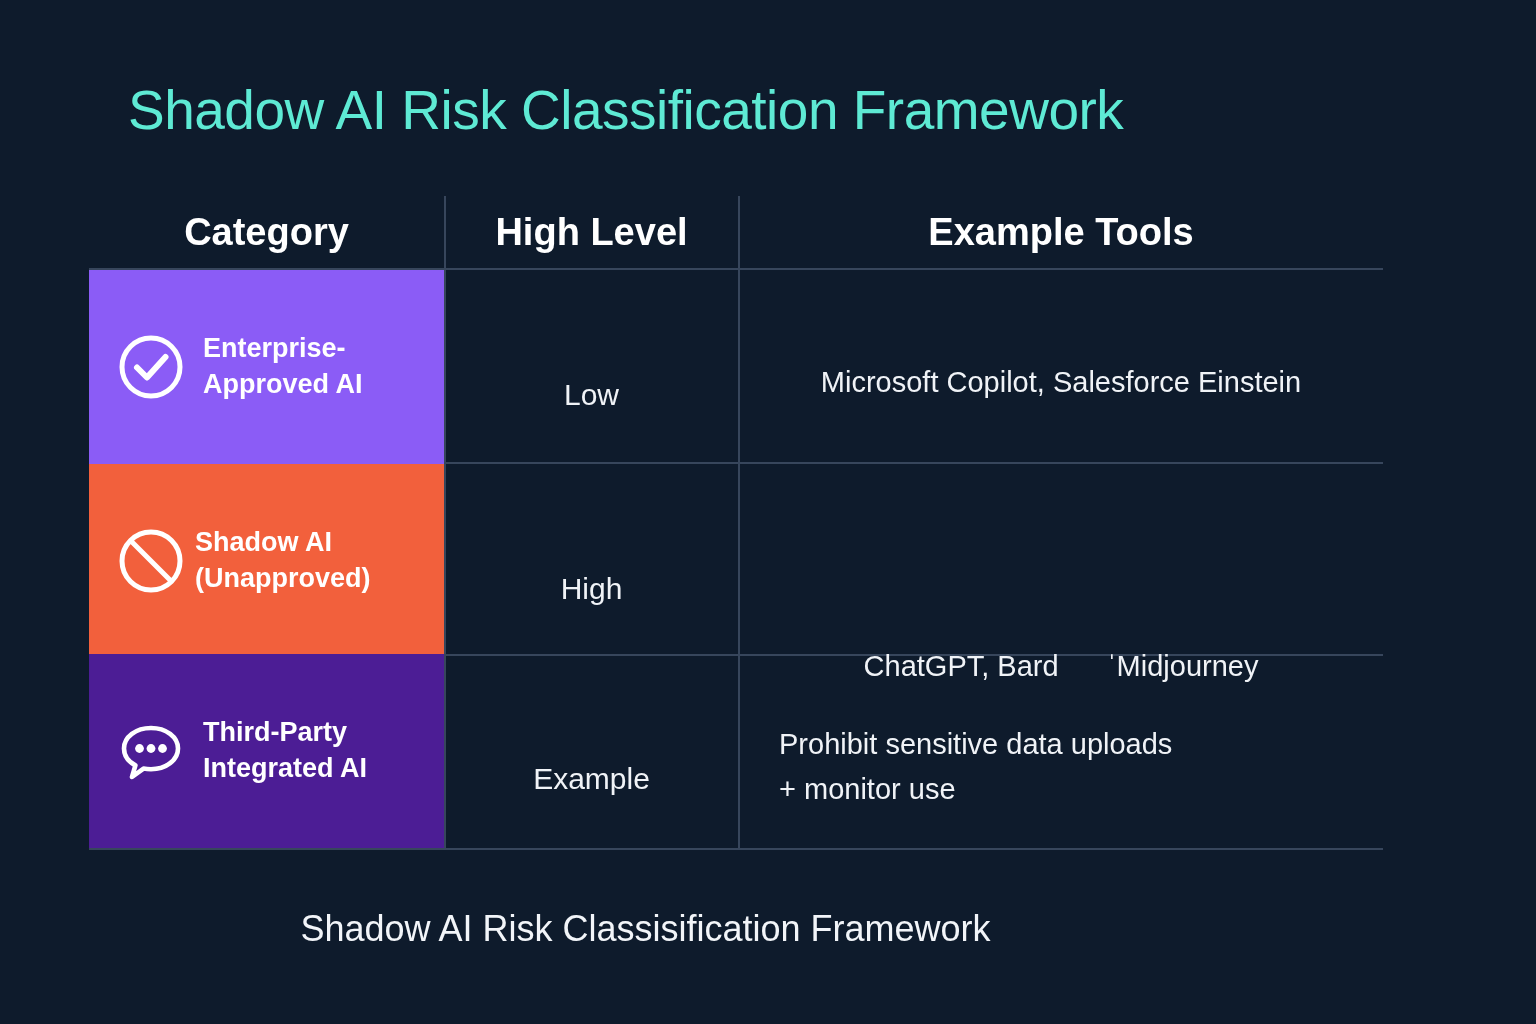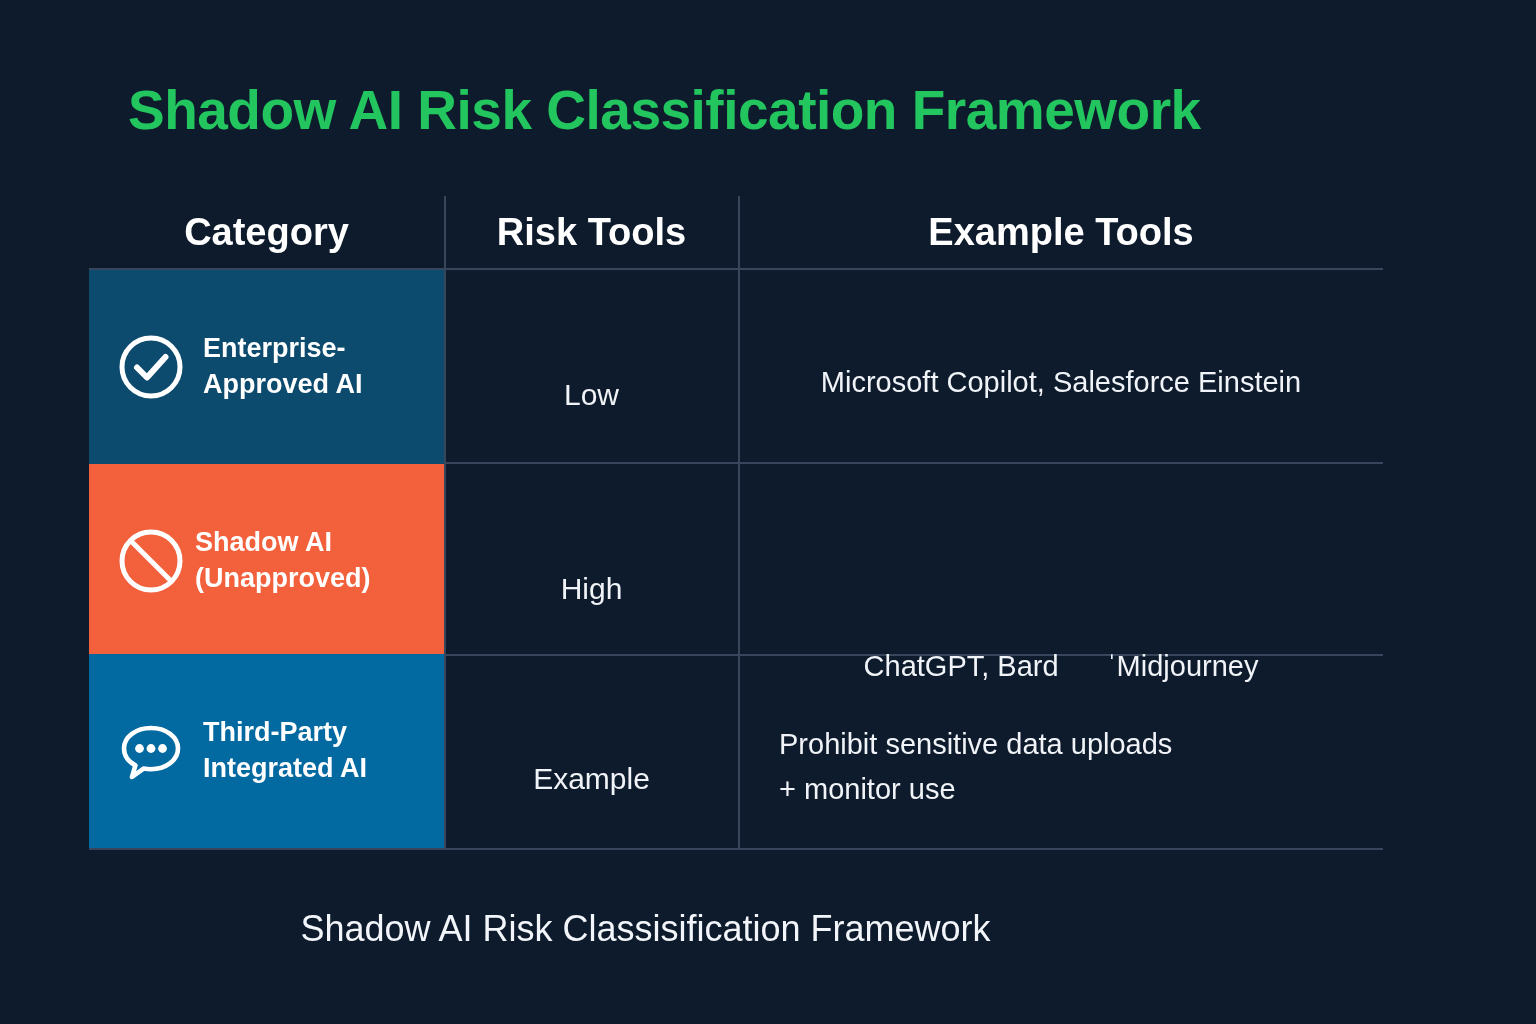--- a/index.html
+++ b/index.html
@@ -23,23 +23,23 @@
     height: 1024px;
     background: #0e1b2c;
   }
 
   
   .title {
     position: absolute;
     left: 128px;
     top: 78px;
     font-size: 55px;
-    font-weight: bold;
+    font-weight: normal;
     letter-spacing: -0.5px;
-    color: #22c55e;
+    color: #5eead4;
     white-space: nowrap;
   }
 
   
   .table {
     position: absolute;
     left: 89px;
     top: 196px;
     width: 1294px;
   }
@@ -179,34 +179,34 @@
 <body style="background-color: rgb(14, 27, 44);">
 
 <div class="canvas" style="background-color: rgb(14, 27, 44);">
 
   <div class="title">Shadow AI Risk Classification Framework</div>
 
   <div class="table">
 
     <div class="head-row">
       <div class="head-cell c0">Category</div>
-      <div class="head-cell c1">Risk Tools</div>
+      <div class="head-cell c1">High Level</div>
       <div class="head-cell c2">Example Tools</div>
     </div>
 
     <div class="vline v1" style="background-color: rgb(55, 70, 92);"></div>
     <div class="vline v2" style="background-color: rgb(55, 70, 92);"></div>
 
     <div class="hline h0" style="background-color: rgb(55, 70, 92);"></div>
     <div class="hline h1" style="background-color: rgb(55, 70, 92);"></div>
     <div class="hline h2" style="background-color: rgb(55, 70, 92);"></div>
     <div class="hline h3" style="background-color: rgb(55, 70, 92);"></div>
 
     <div class="row r0">
-      <div class="cat-cell" style="background-color: #0c4a6e;">
+      <div class="cat-cell" style="background-color: #8b5cf6;">
         <span class="cat-icon">
           <svg viewBox="0 0 68 68" fill="none" xmlns="http://www.w3.org/2000/svg">
             <circle cx="34" cy="34" r="29" stroke="#ffffff" stroke-width="5"></circle>
             <path d="M20 34.5 L30 44.5 L48.5 24" stroke="#ffffff" stroke-width="6" stroke-linecap="round" stroke-linejoin="round"></path>
           </svg>
         </span>
         <span class="cat-label">Enterprise-
 Approved AI</span>
       </div>
       <div class="risk-cell">Low</div>
@@ -226,21 +226,21 @@
         <span class="cat-label">Shadow AI
 (Unapproved)</span>
       </div>
       <div class="risk-cell">High</div>
       <div class="tools-cell row1">
         <span class="tools-line">ChatGPT, Bard      ˈMidjourney</span>
       </div>
     </div>
 
     <div class="row r2">
-      <div class="cat-cell" style="background-color: #0369a1;">
+      <div class="cat-cell" style="background-color: #4c1d95;">
         <span class="cat-icon">
           <svg viewBox="0 0 68 68" fill="none" xmlns="http://www.w3.org/2000/svg">
             <path d="M34 11 C19 11 7 20 7 31.5 C7 38.5 11.5 44.7 18.4 48.4 L15 60 L26.5 51.6 C28.9 52 31.4 52.2 34 52.2 C49 52.2 61 43 61 31.5 C61 20 49 11 34 11 Z" stroke="#ffffff" stroke-width="4.6" stroke-linejoin="round"></path>
             <circle cx="22.5" cy="31.5" r="4.4" fill="#ffffff"></circle>
             <circle cx="34" cy="31.5" r="4.4" fill="#ffffff"></circle>
             <circle cx="45.5" cy="31.5" r="4.4" fill="#ffffff"></circle>
           </svg>
         </span>
         <span class="cat-label">Third-Party
 Integrated AI</span>

